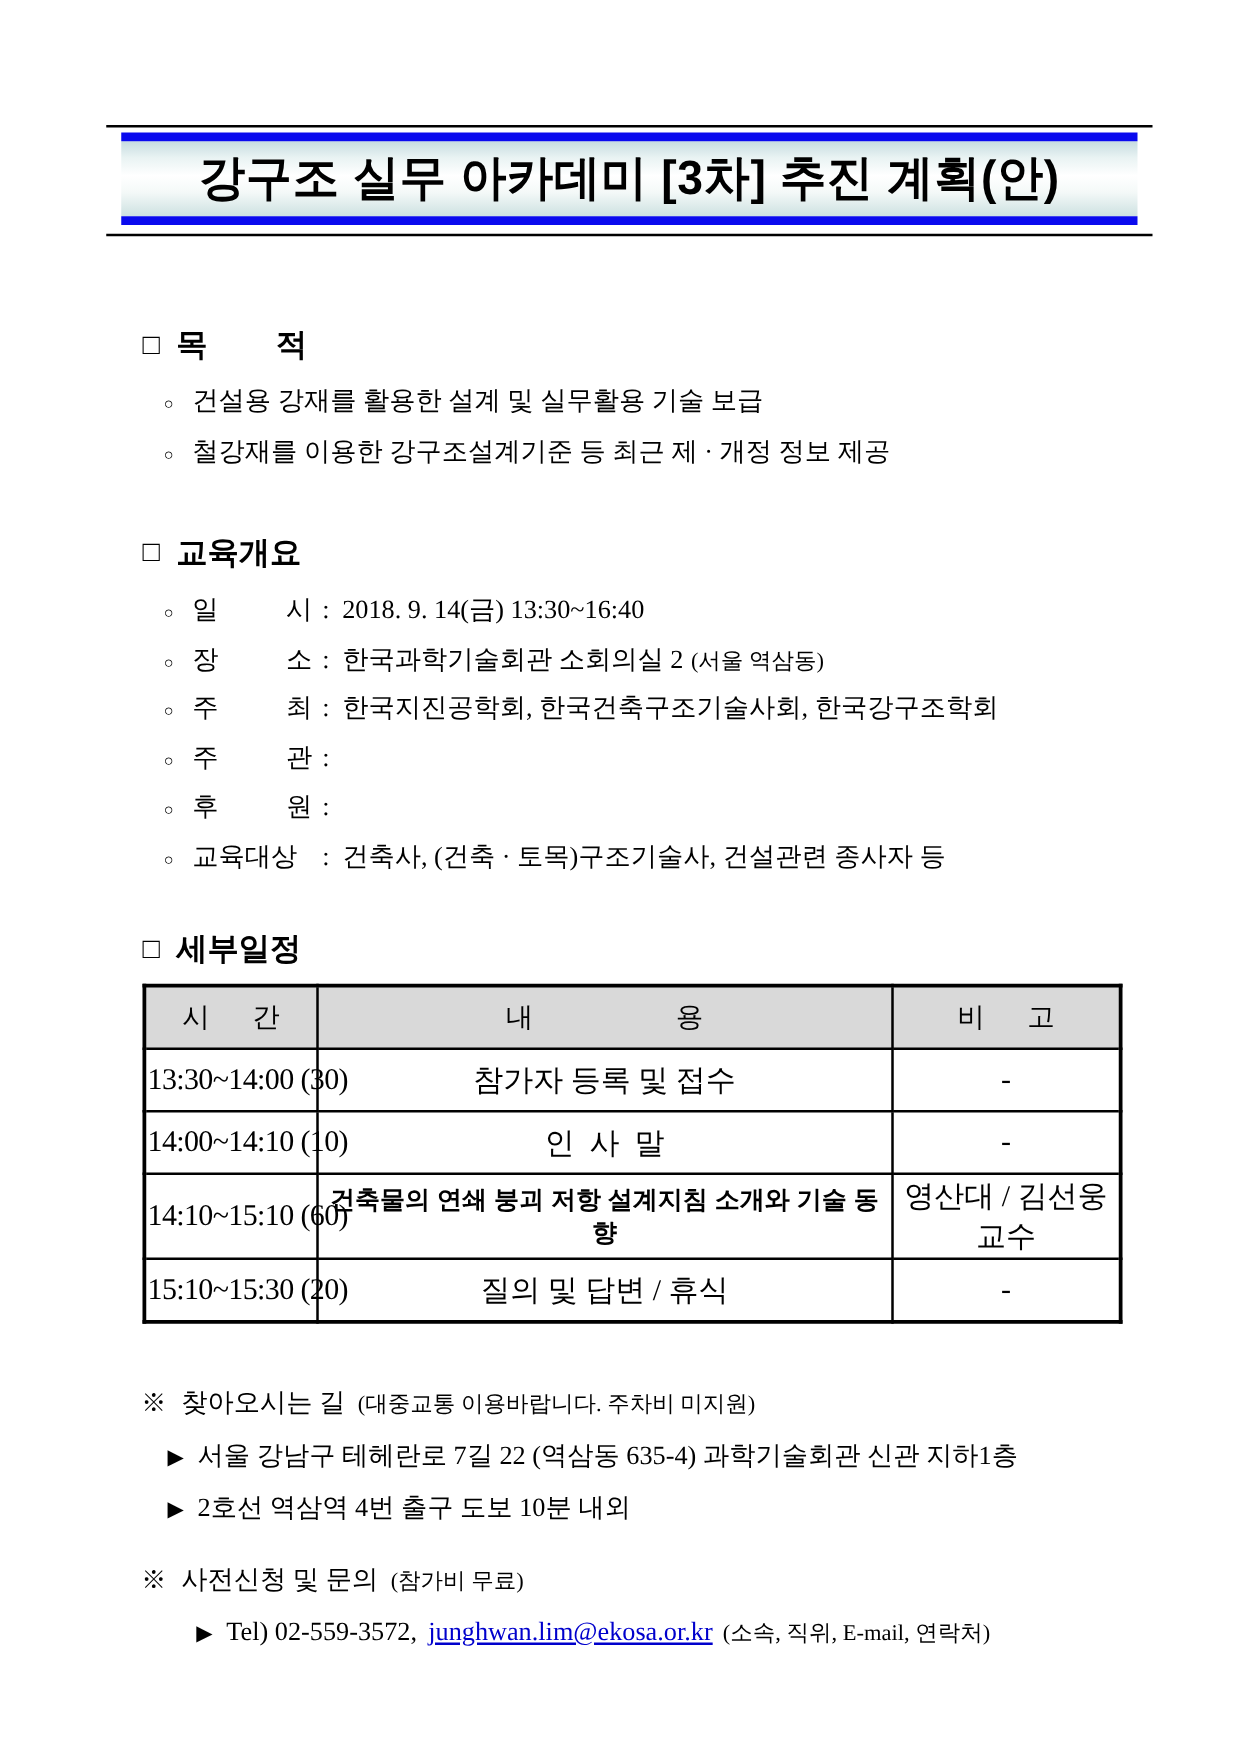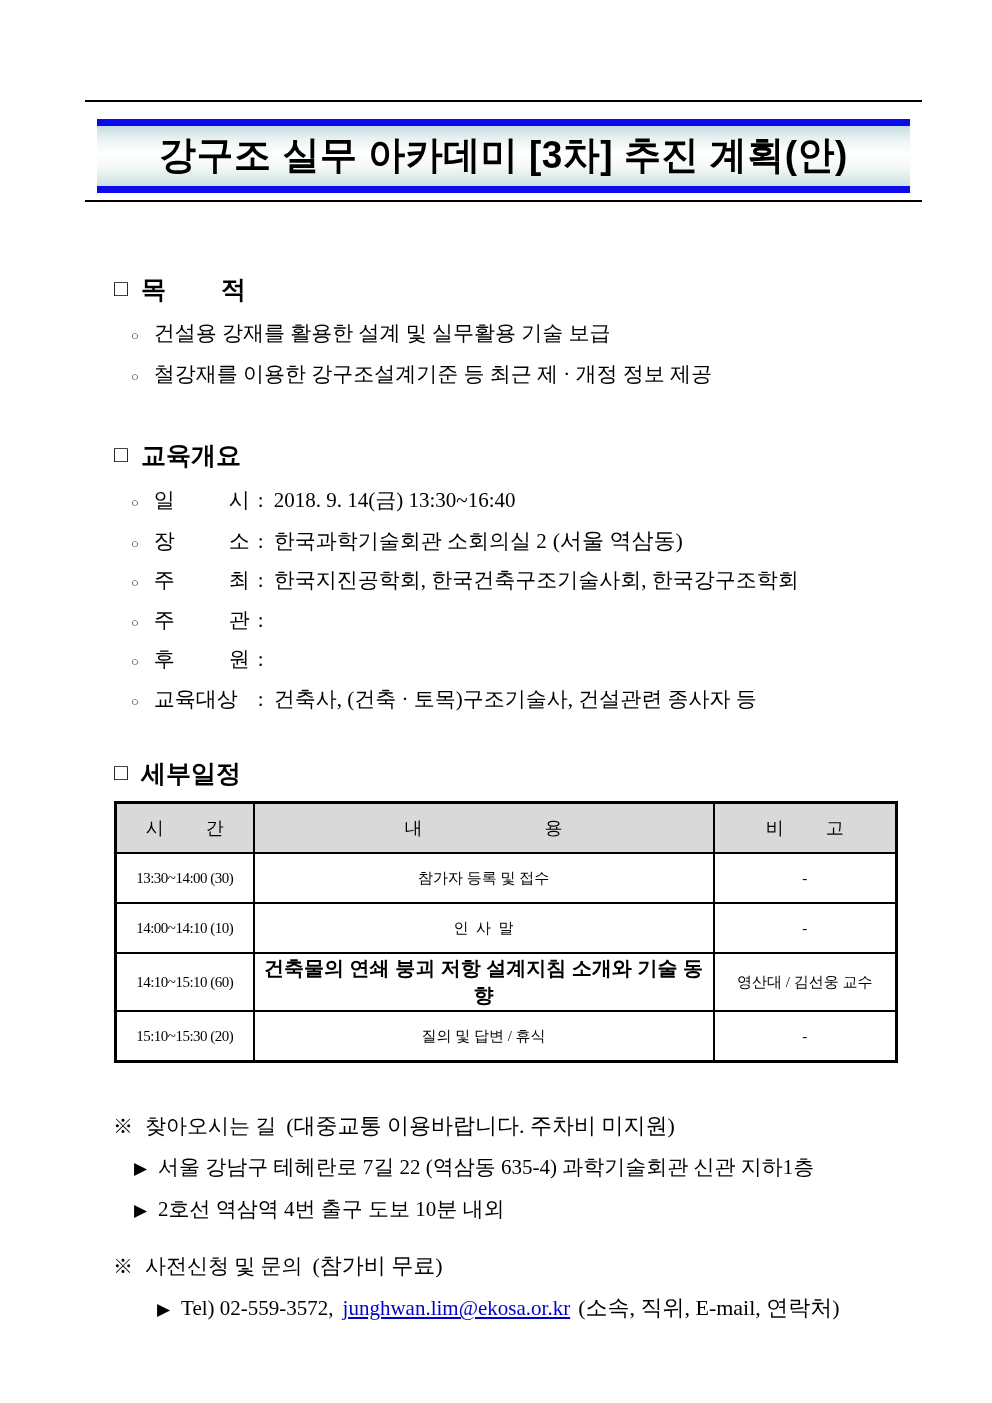--- a/index.html
+++ b/index.html
@@ -9,21 +9,21 @@
     background:#fff;color:#000;
     font-family:"Liberation Serif","DejaVu Serif",serif;
     overflow:hidden;
   }
 
   
   .banner-wrap{
     margin:100px 70px 0 85px;
     border-top:2px solid #000;
     border-bottom:2px solid #000;
-    padding:17px 0 7px;
+    padding:4px 0 7px;
   }
   .banner{
     margin:0 12px;
     border-top:7px solid #0a0aee;
     border-bottom:7px solid #0a0aee;
     background:linear-gradient(to bottom,#c6dce0 0%,#e9f3f3 22%,#ffffff 46%,#f4f9f8 68%,#cde1e1 100%);
     height:60px;
     display:flex;align-items:center;justify-content:center;
   }
   .banner-title{
@@ -46,38 +46,38 @@
   
   .bullet-list{margin:10px 0 0 131px;}
   .bullet-line{display:flex;align-items:baseline;font-size:21px;line-height:38px;}
   .circle-marker{font-size:13px;margin-right:15px;}
 
   
   .overview-rows{margin:12px 0 0 131px;}
   .info-row{display:flex;align-items:baseline;font-size:21px;line-height:37.5px;}
   .info-label{display:inline-block;width:96px;text-align-last:justify;}
   .info-colon{margin:0 10px 0 8px;}
-  .small-paren{font-size:22px;}
+  .small-paren{font-size:18px;}
   .info-suffix{margin-left:6px;}
 
   
   .schedule-table{
     margin:13px 0 0 114px;
     border-collapse:collapse;
     width:781px;
     border:3px solid #000;
     table-layout:fixed;
   }
   .schedule-table th,.schedule-table td{border:2px solid #000;text-align:center;vertical-align:middle;}
   .schedule-table thead th{
-    background:#d9d9d9;height:46px;font-weight:400;font-size:18px;
+    background:#d9d9d9;height:46px;font-weight:400;font-size:22px;
   }
   .jh{display:inline-block;text-align-last:justify;}
   .w78{width:78px;} .w158{width:158px;}
-  .schedule-table tbody td{height:46px;font-size:15px;}
+  .schedule-table tbody td{height:46px;font-size:24px;}
   .cell-time{font-size:18px;letter-spacing:-0.5px;white-space:nowrap;}
   .cell-content{white-space:pre-wrap;font-family:Liberation Serif, serif;}
   .cell-content.em{
     font-family:"Liberation Sans","DejaVu Sans",sans-serif;
     font-weight:700;font-size:20px;
   }
   .cell-note{font-size:18px;}
 
   
   .notes{margin:42px 0 0 113px;font-size:21px;}

